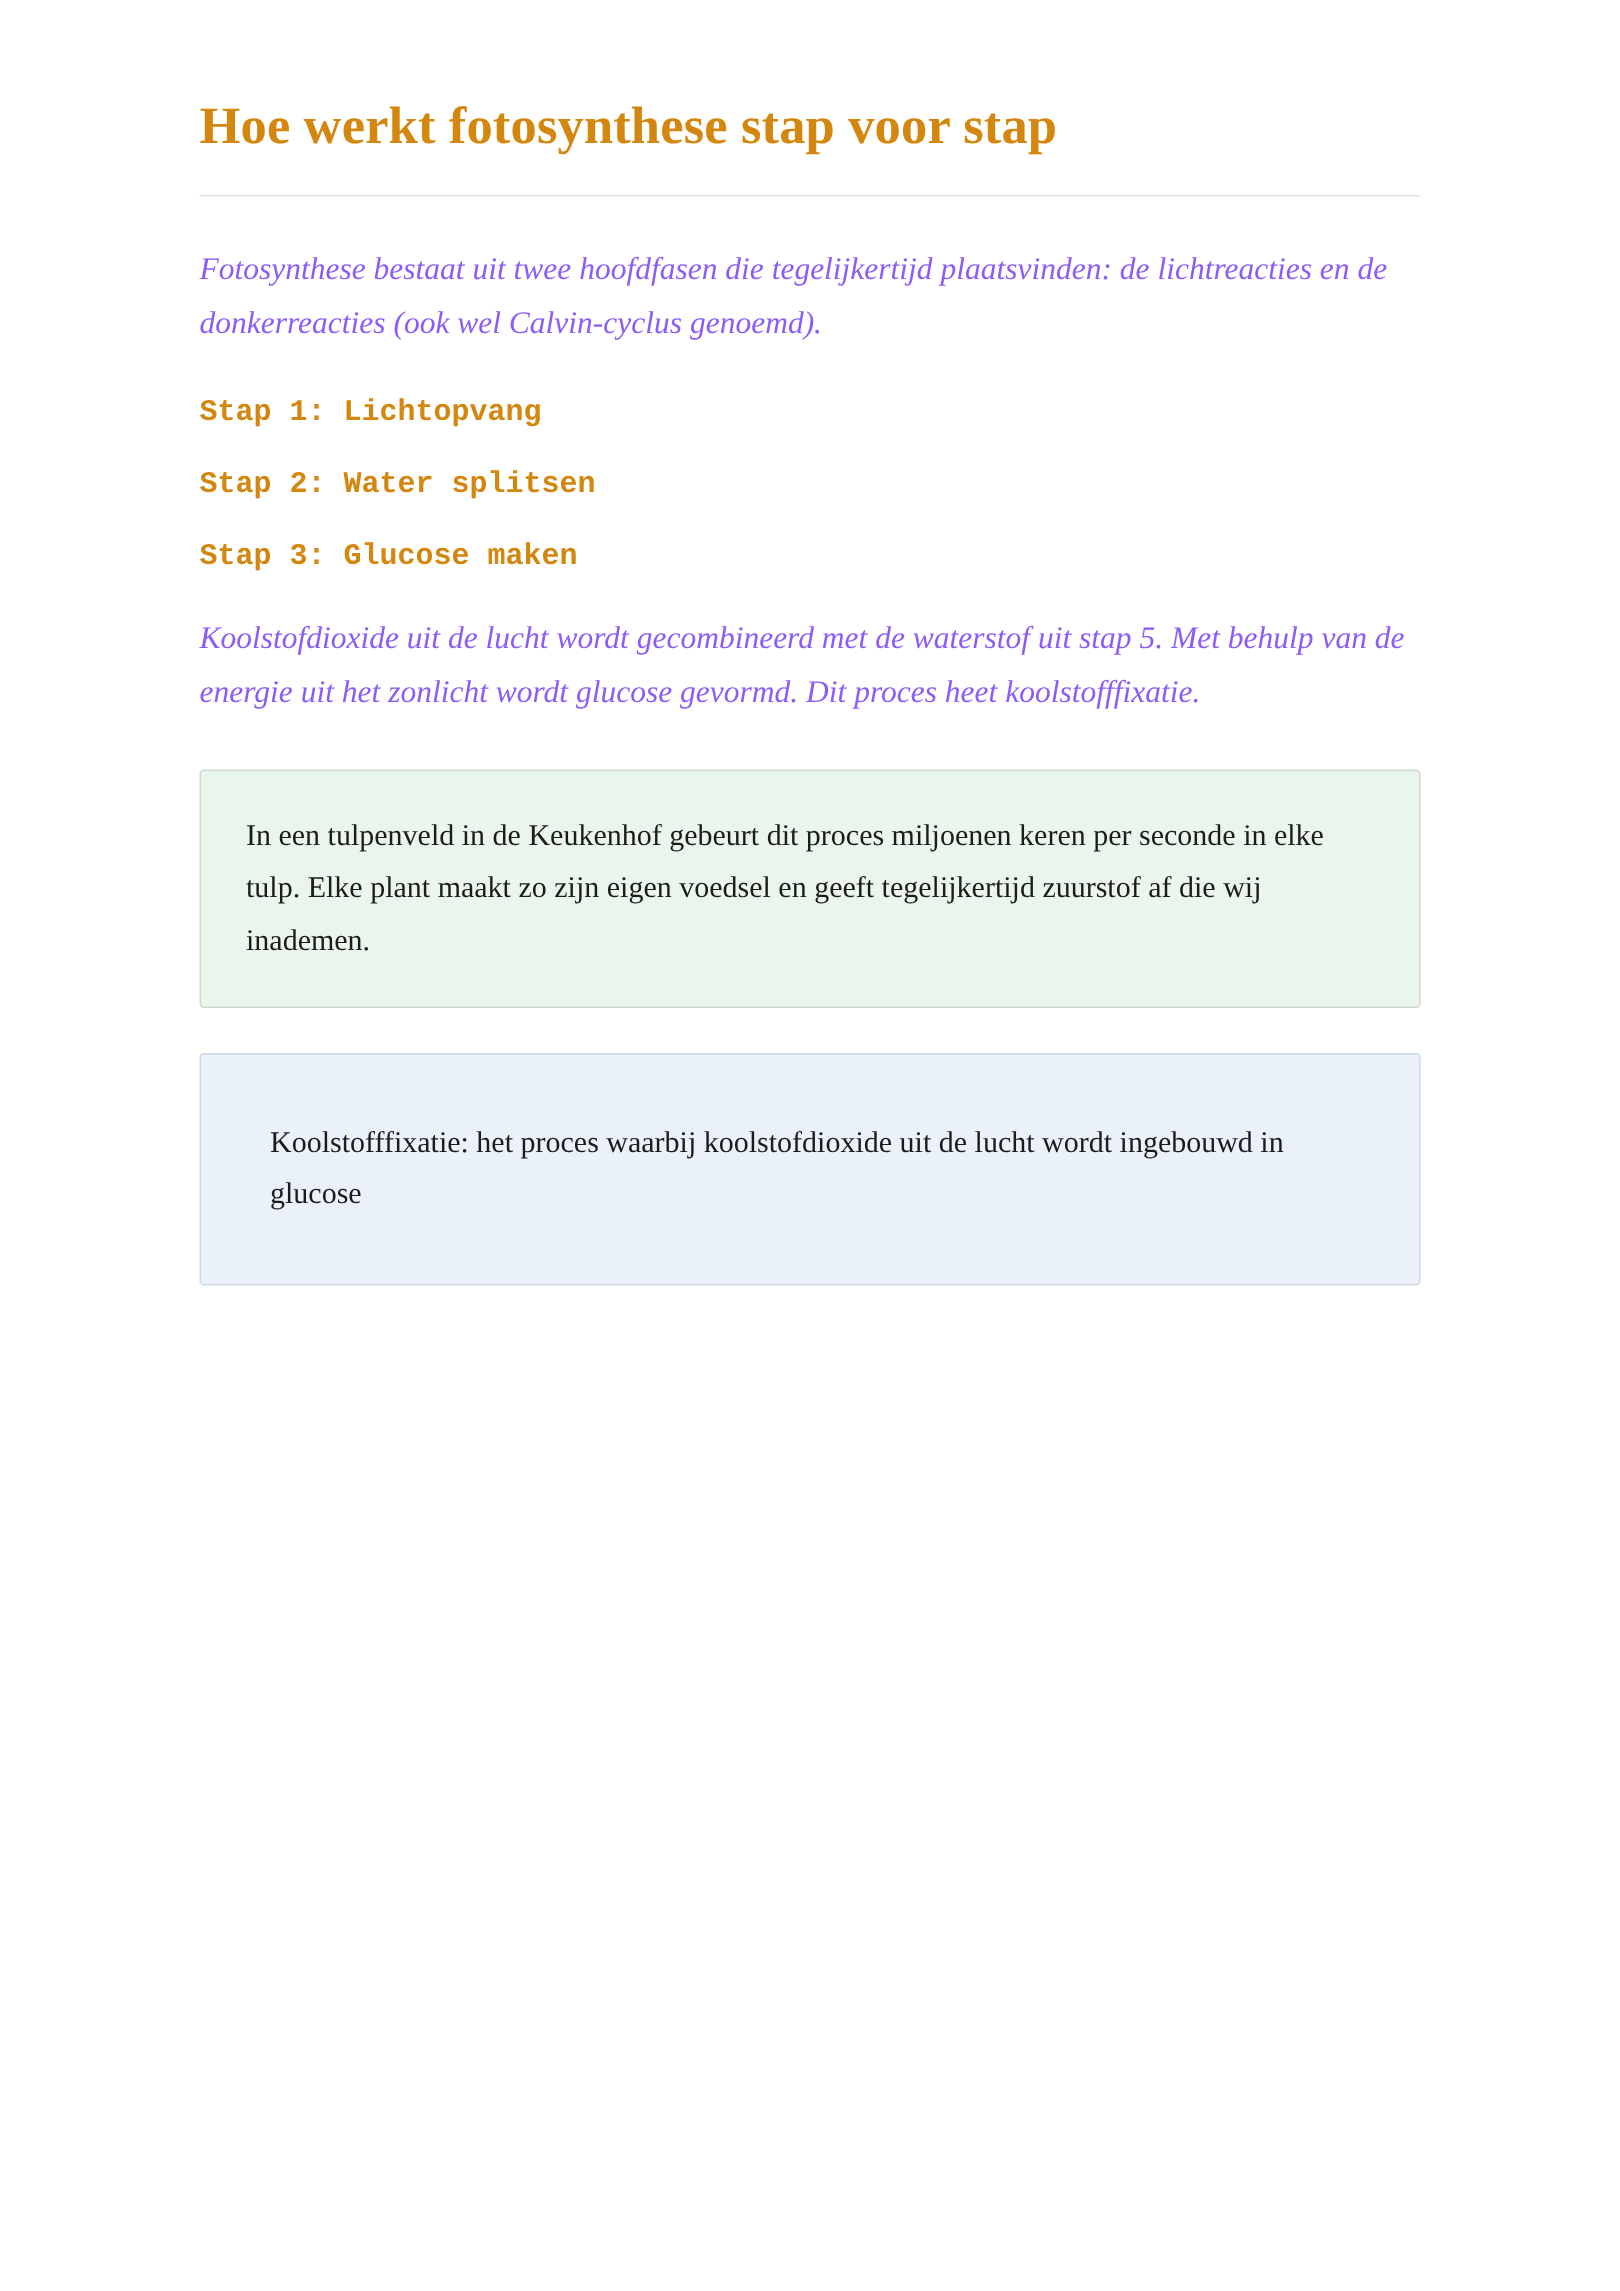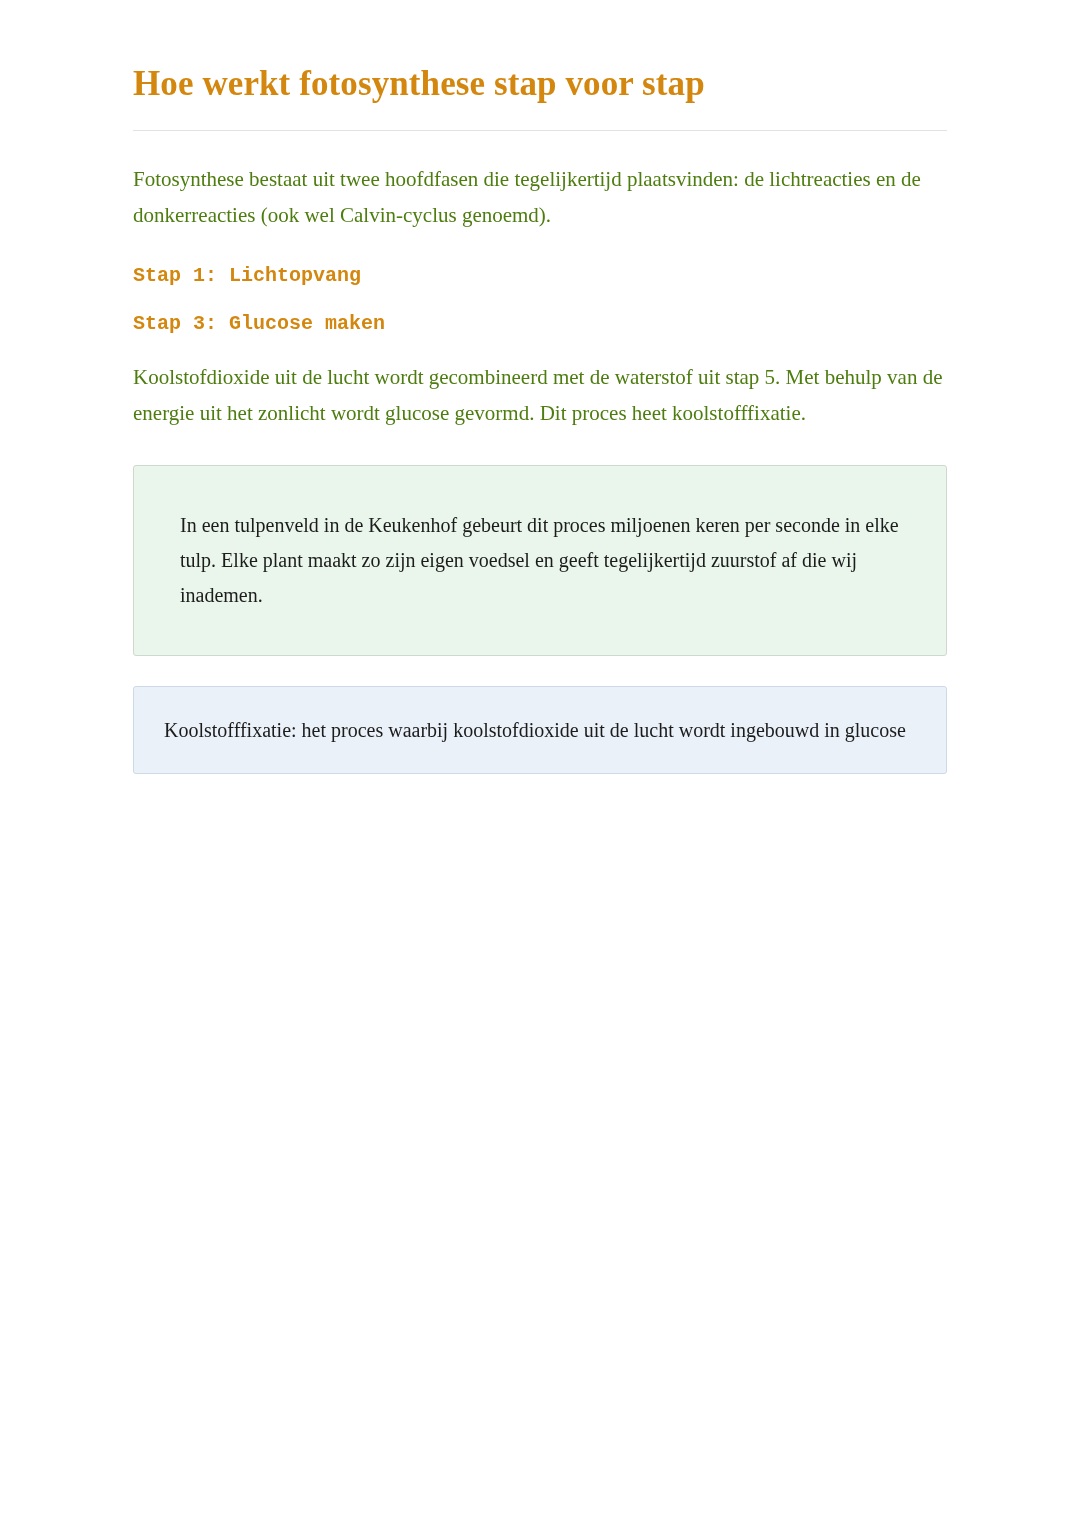--- a/index.html
+++ b/index.html
@@ -32,23 +32,24 @@
   }
   .title-rule {
     border: 0;
     border-top: 1px solid #e2e2e2;
     margin: 24px 0 30px 0;
     width: 100%;
   }
   .body-par {
     font-size: 21px;
     line-height: 1.72;
-    color: #4d7c0f;
+    color: #8b5cf6;
     margin: 0 0 30px 0;
     max-width: 818px;
+    font-style: italic;
   }
   .section-head {
     font-size: 20px;
     font-weight: bold;
     color: #d4870f;
     margin: 0 0 22px 0;
     line-height: 1.3;
     font-family: Liberation Mono, monospace;
   }
   .section-block {
@@ -57,36 +58,36 @@
   .callout {
     box-sizing: border-box;
     border: 1px solid #cfd8cf;
     background: #eaf6ec;
     border-radius: 3px;
     padding: 26px 30px 26px 30px;
     margin: 34px 0 0 0;
     max-width: 814px;
   }
   .callout p {
-    margin: 16px;
+    margin: 0;
     font-size: 20px;
     line-height: 1.74;
     color: #1c1c1c;
   }
   .definition {
     box-sizing: border-box;
     border: 1px solid #cdd9e6;
     background: #eaf1f9;
     border-radius: 3px;
     padding: 26px 30px 26px 30px;
     margin: 30px 0 0 0;
     max-width: 814px;
   }
   .definition p {
-    margin: 0;
+    margin: 16px;
     font-size: 20px;
     line-height: 1.74;
     color: #1c1c1c;
   }
 </style>
 </head>
 <body>
 
 <div class="page">
 
@@ -94,20 +95,21 @@
 
   <hr class="title-rule">
 
   <p class="body-par">Fotosynthese bestaat uit twee hoofdfasen die tegelijkertijd plaatsvinden: de lichtreacties en de donkerreacties (ook wel Calvin-cyclus genoemd).</p>
 
   <div class="section-block">
     <h2 class="section-head">Stap 1: Lichtopvang</h2>
   </div>
 
   <div class="section-block">
+    <h2 class="section-head">Stap 2: Water splitsen</h2>
   </div>
 
   <div class="section-block">
     <h2 class="section-head">Stap 3: Glucose maken</h2>
     <p class="body-par">Koolstofdioxide uit de lucht wordt gecombineerd met de waterstof uit stap 5. Met behulp van de energie uit het zonlicht wordt glucose gevormd. Dit proces heet koolstofffixatie.</p>
   </div>
 
   <div class="callout">
     <p>In een tulpenveld in de Keukenhof gebeurt dit proces miljoenen keren per seconde in elke tulp. Elke plant maakt zo zijn eigen voedsel en geeft tegelijkertijd zuurstof af die wij inademen.</p>
   </div>

